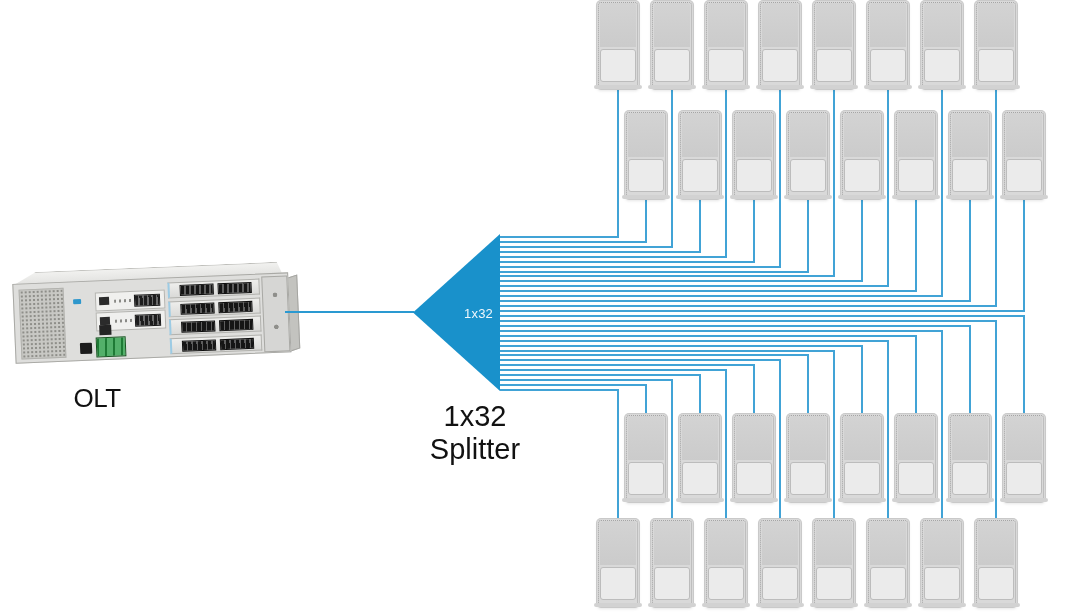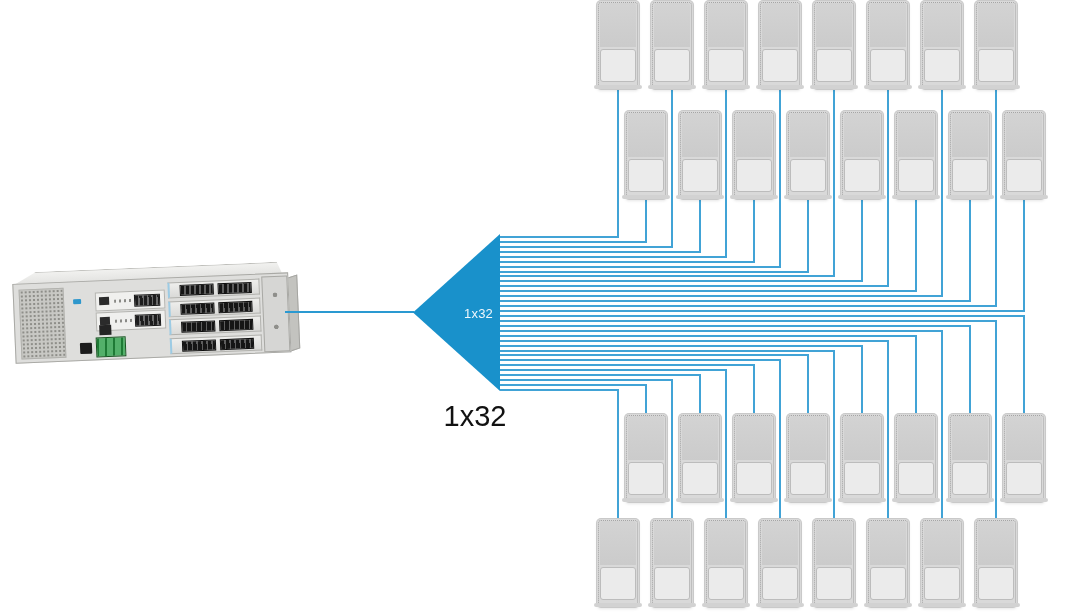--- a/index.html
+++ b/index.html
@@ -163,28 +163,30 @@
             </div>
             <div class="olt-card">
               <div class="pg pg-a"></div>
               <div class="pg pg-b"></div>
             </div>
           </div>
         <div class="olt-ear"></div>
       </div>
     </div>
   </div>
+  <div class="olt-label">OLT</div>
 
   <div class="feeder-line"></div>
 
   <div class="splitter">
     <span class="splitter-inner">1x32</span>
   </div>
   <div class="splitter-caption">
     <div>1x32</div>
+    <div>Splitter</div>
   </div>
 
   <div id="links">
       <div class="h-line" style="left: 500px; top: 236px; width: 119px;"></div>
       <div class="v-line" style="left: 617px; top: 87px; height: 151px;"></div>
       <div class="h-line" style="left: 500px; top: 241px; width: 147px;"></div>
       <div class="v-line" style="left: 645px; top: 197px; height: 46px;"></div>
       <div class="h-line" style="left: 500px; top: 246px; width: 173px;"></div>
       <div class="v-line" style="left: 671px; top: 87px; height: 161px;"></div>
       <div class="h-line" style="left: 500px; top: 251px; width: 201px;"></div>

